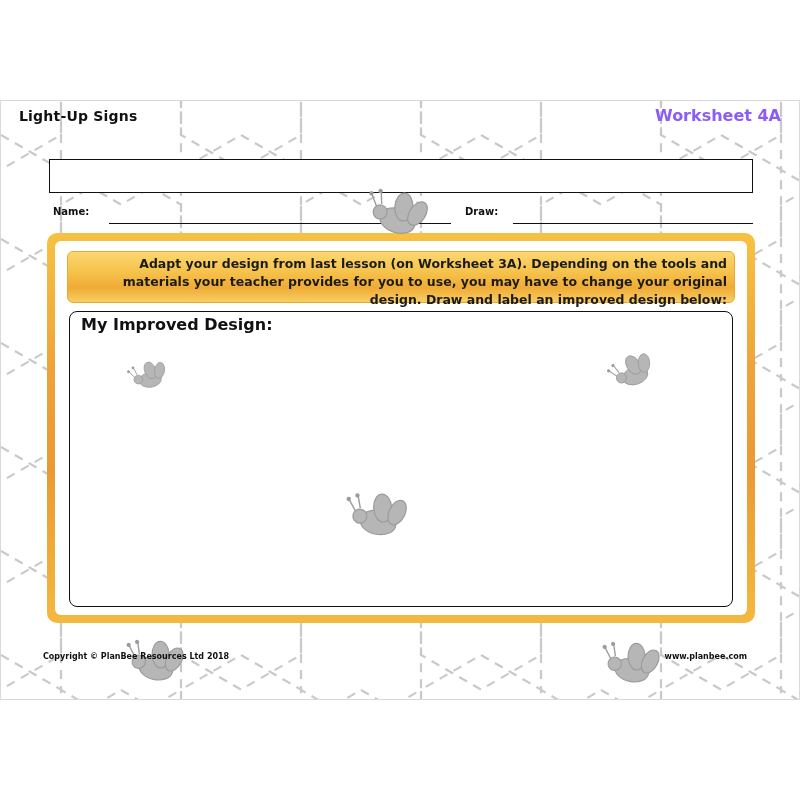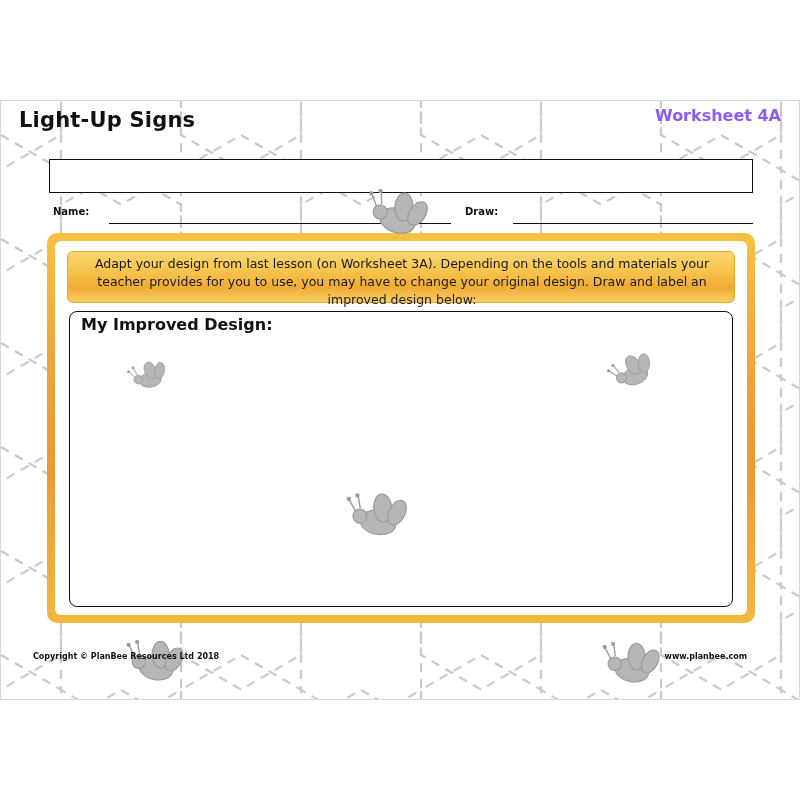--- a/index.html
+++ b/index.html
@@ -47,21 +47,21 @@
     width: 704px;
     height: 34px;
     border: 1.5px solid #111;
     background: #ffffff;
     box-sizing: border-box;
   }
   .header-title {
     position: absolute;
     left: 18px;
     top: 7px;
-    font-size: 21px;
+    font-size: 14px;
     font-weight: bold;
     color: #111;
     letter-spacing: .2px;
   }
   .header-sheet {
     position: absolute;
     right: 18px;
     top: 5px;
     font-size: 16px;
     font-weight: bold;
@@ -112,23 +112,23 @@
     border-radius: 6px;
     background: linear-gradient(180deg,#fbd770 0%, #f6c24b 40%, #efab36 72%, #f8cf63 100%);
     border: 1px solid #e8a92f;
     box-sizing: border-box;
   }
   .instr-text {
     position: absolute;
     left: 76px;
     top: 154px;
     width: 650px;
-    text-align: center;
+    text-align: right;
     font-size: 12.5px;
-    font-weight: normal;
+    font-weight: bold;
     color: #1b1b1b;
     line-height: 1.45;
   }
 
   
   .design-box {
     position: absolute;
     left: 68px;
     top: 210px;
     width: 664px;
@@ -148,21 +148,21 @@
   }
 
   
   .footer-left, .footer-right {
     position: absolute;
     bottom: 38px;
     font-size: 8px;
     font-weight: bold;
     color: #111;
   }
-  .footer-left { left: 32px; margin-top: 45px; }
+  .footer-left { left: 42px; margin-top: 45px; }
   .footer-right { right: 52px; margin-top: 12px; }
 </style>
 </head>
 <body>
 
 <div id="worksheet">
 
   <div class="hexlayer">
     <svg width="800" height="600" viewBox="0 0 800 600" xmlns="http://www.w3.org/2000/svg">
       <defs>

